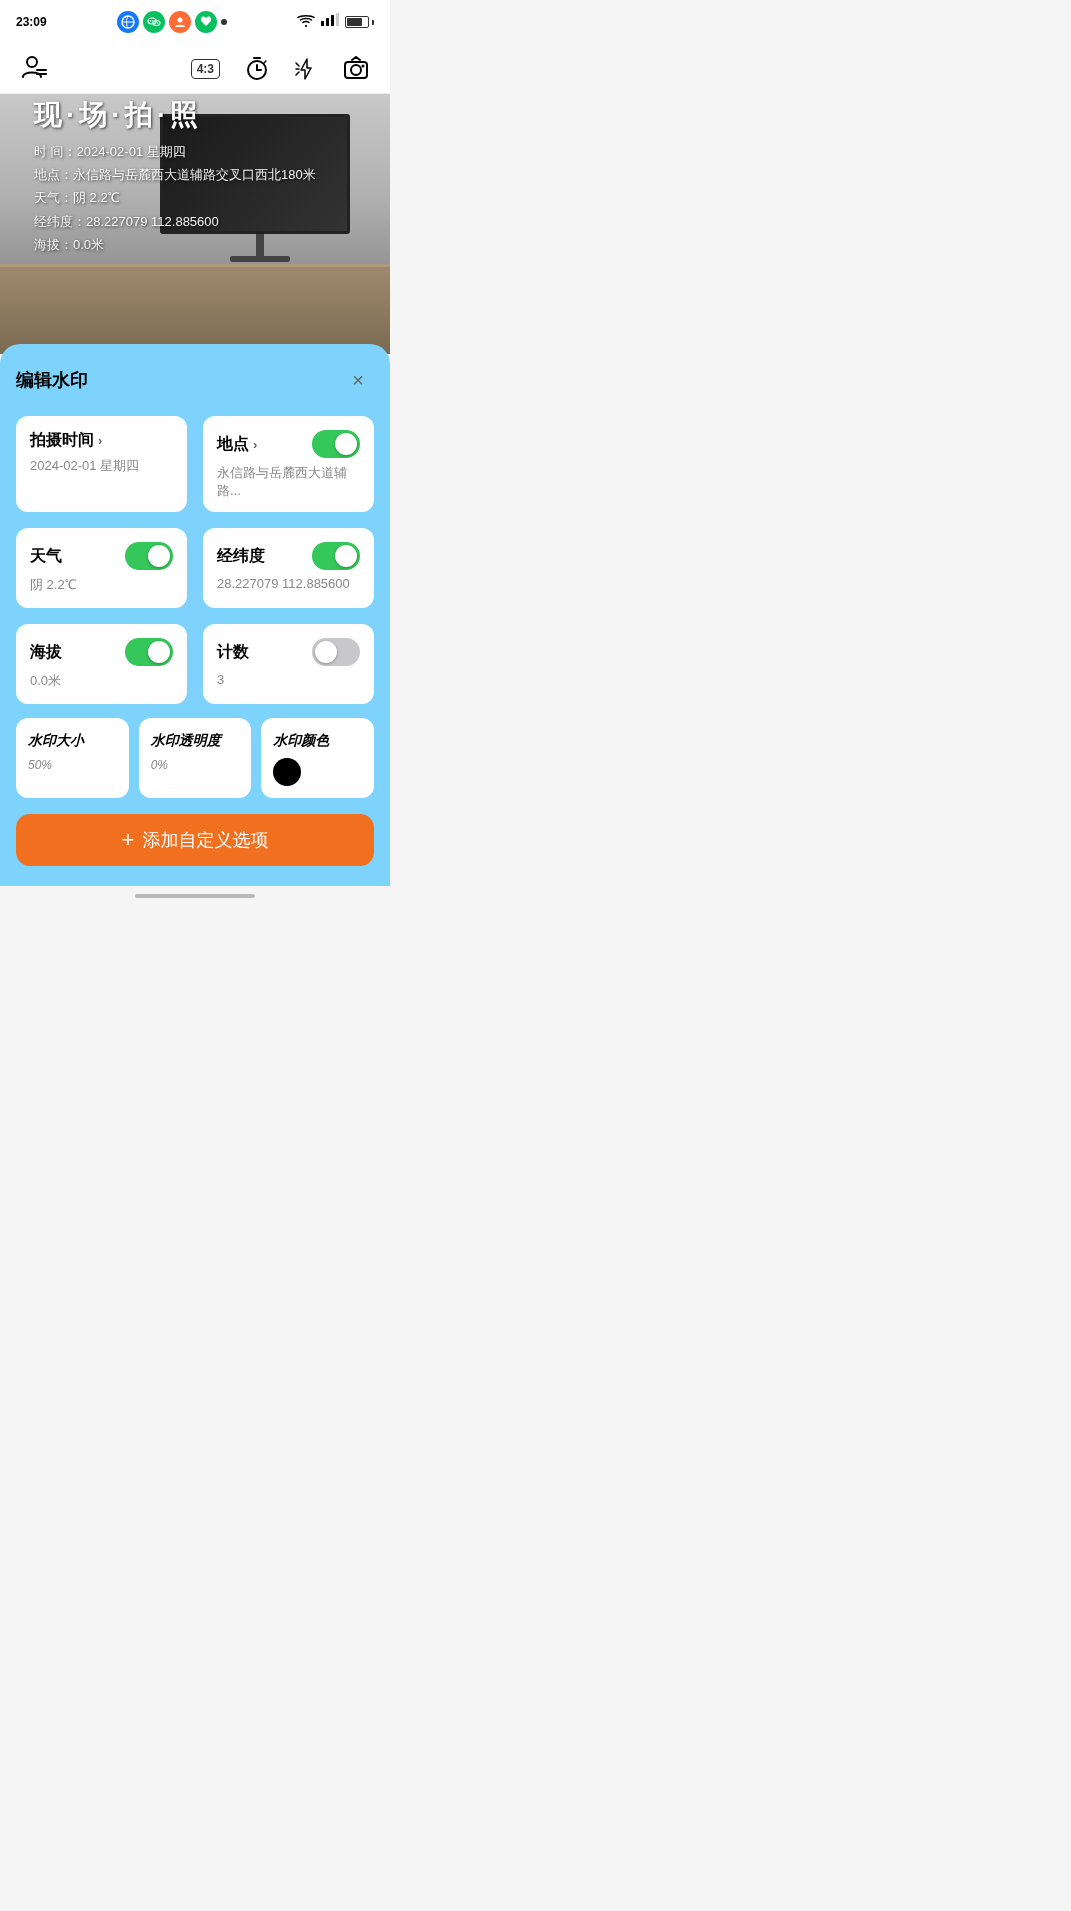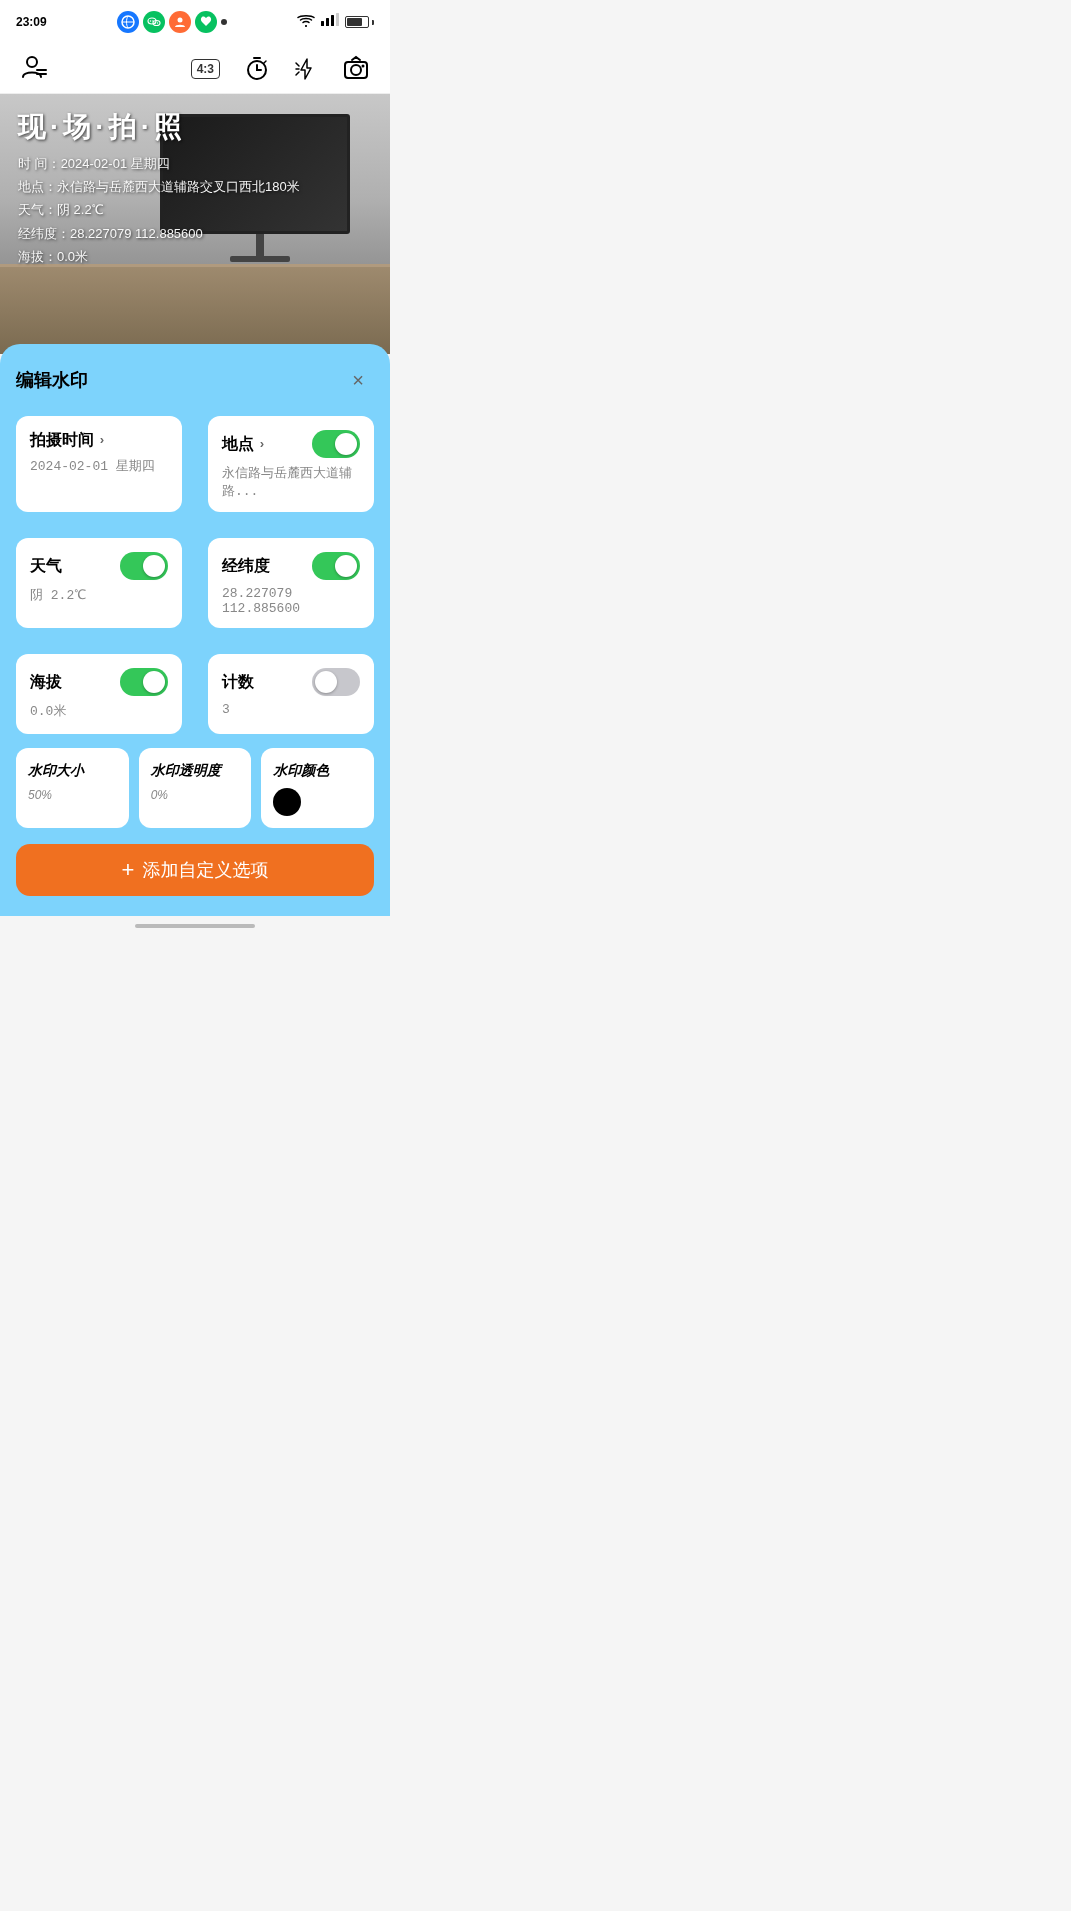--- a/index.html
+++ b/index.html
@@ -119,22 +119,22 @@
     .camera-preview-overlay {
       position: absolute;
       top: 0; left: 0; right: 0; bottom: 0;
       background: 
         linear-gradient(to bottom right, rgba(0,0,0,0.3) 0%, rgba(0,0,0,0.1) 50%, rgba(0,0,0,0.4) 100%);
     }
 
     
     .watermark-overlay {
       position: absolute;
-      top: 0; left: 0;
-      padding: 16px 18px;
+      top: 0; left: 16px;
+      padding: 4px 18px;
       color: #fff;
       text-shadow: 1px 1px 3px rgba(0,0,0,0.7);
     }
     .watermark-title {
       font-size: 28px;
       font-weight: 700;
       letter-spacing: 4px;
       margin-bottom: 8px;
       line-height: 1.2;
     }
@@ -172,23 +172,22 @@
       justify-content: center;
       font-size: 20px;
       color: #666;
       cursor: pointer;
     }
 
     
     .cards-grid {
       display: grid;
       grid-template-columns: 1fr 1fr;
-      gap: 26px;
+      gap: 16px;
       margin-bottom: 14px;
-      font-family: Liberation Mono, monospace;
     }
     .card {
       background: #fff;
       border-radius: 12px;
       padding: 14px 14px 12px;
       min-height: 80px;
     }
     .card-header {
       display: flex;
       align-items: center;

